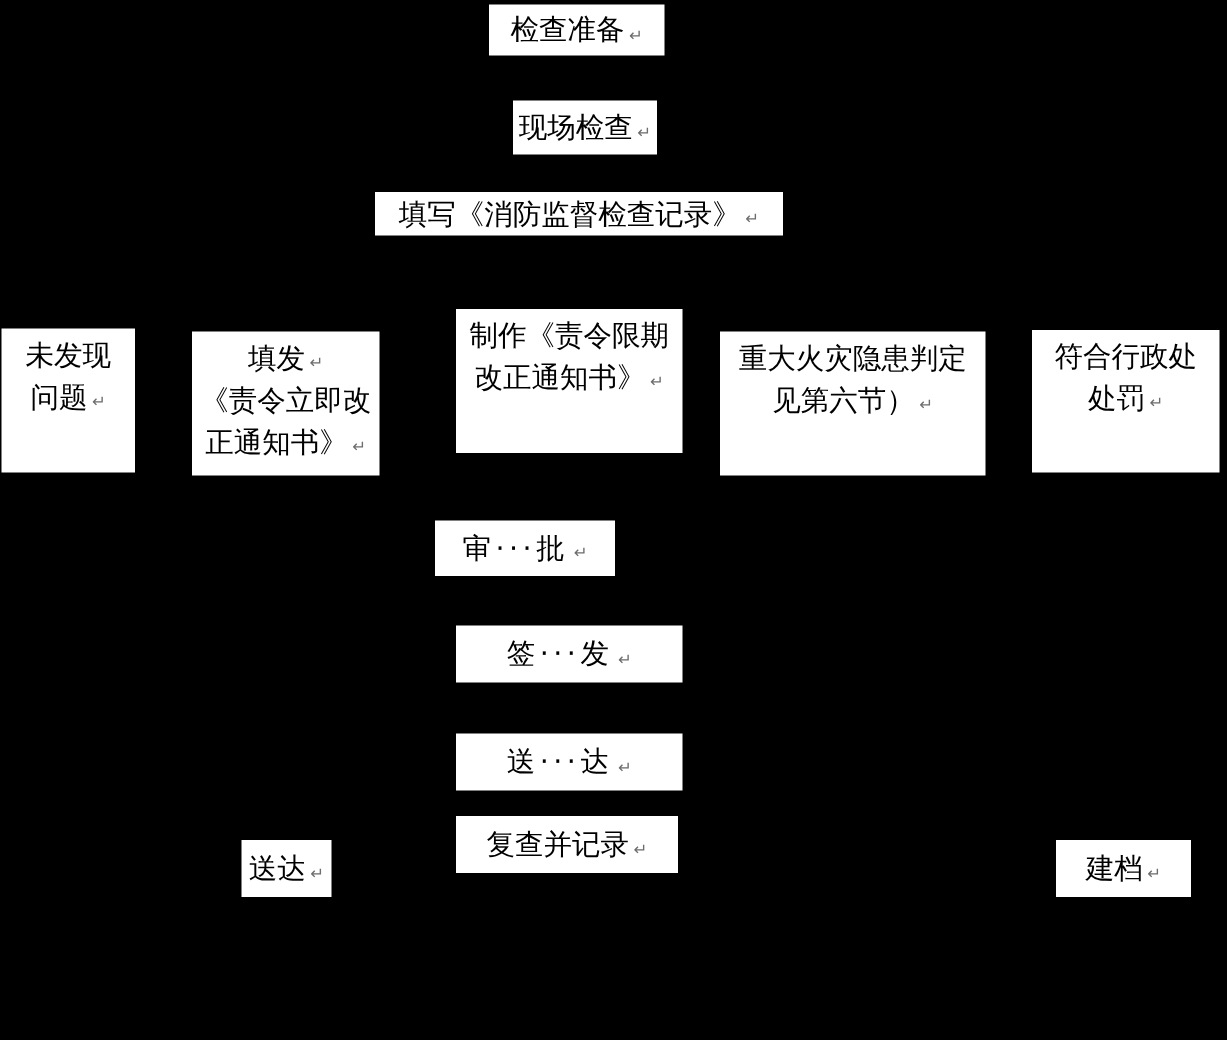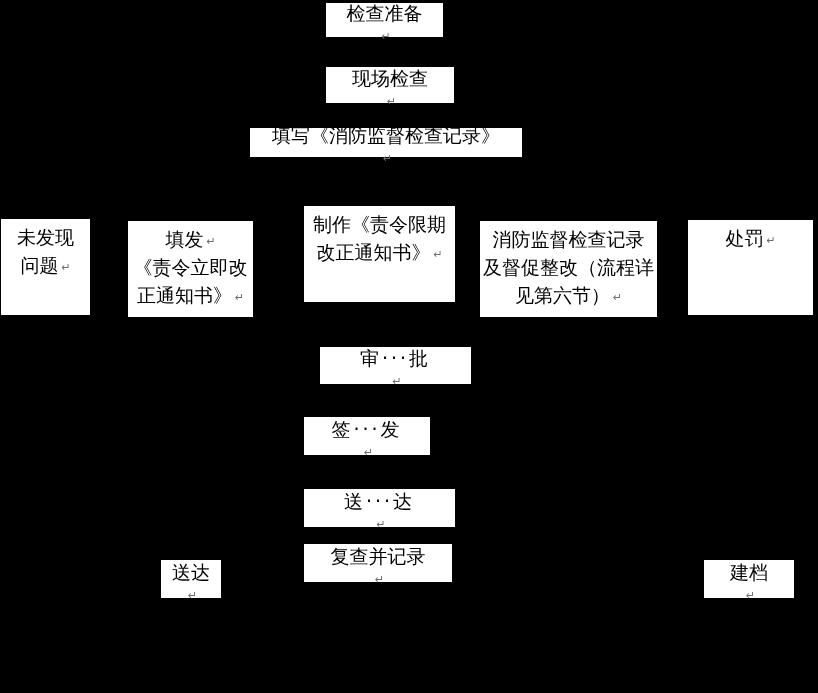--- a/index.html
+++ b/index.html
@@ -5,21 +5,20 @@
   html,body{margin:0;padding:0;background:#000;}
   .stage{
     position:relative;width:818px;height:693px;background:#000000;
     font-family:"DejaVu Sans",sans-serif;color:#000000;overflow:hidden;
   }
   .box{
     position:absolute;background:#ffffff;color:#000000;
     font-size:19px;box-sizing:border-box;
     display:flex;align-items:center;justify-content:center;
     white-space:nowrap;
-    flex-direction:column;
   }
   .multi{
     flex-direction:column;justify-content:flex-start;
     padding-top:4px;line-height:28px;
   }
   .line{display:flex;align-items:center;justify-content:center;}
   .rm{
     font-size:11px;color:#6e6e6e;margin-left:3px;
     position:relative;top:3px;letter-spacing:0;
   }
@@ -28,21 +27,21 @@
 </head>
 <body>
 
 <div class="stage">
 
   <div class="box" style="left:326px;top:3px;width:117px;height:34px">
     <span>检查准备</span>
       <span class="rm">↵</span>
   </div>
 
-  <div class="box" style="left:326px;top:67px;width:128px;height:36px">
+  <div class="box" style="left:342px;top:67px;width:96px;height:36px">
     <span>现场检查</span>
       <span class="rm">↵</span>
   </div>
 
   <div class="box" style="left:250px;top:128px;width:272px;height:29px">
     <span>填写《消防监督检查记录》</span>
       <span class="rm">↵</span>
   </div>
 
   <div class="box multi" style="left:1px;top:219px;width:89px;height:96px">
@@ -74,44 +73,44 @@
       <span>制作《责令限期</span>
     </div>
     <div class="line">
       <span>改正通知书》</span>
         <span class="rm">↵</span>
     </div>
   </div>
 
   <div class="box multi" style="left:480px;top:221px;width:177px;height:96px">
     <div class="line">
-      <span>消防监督检查记录</span>
-    </div>
-    <div class="line">
-      <span>及督促整改（流程详</span>
+      <span>重大火灾隐患判定</span>
     </div>
     <div class="line">
       <span>见第六节）</span>
         <span class="rm">↵</span>
     </div>
   </div>
 
   <div class="box multi" style="left:688px;top:220px;width:125px;height:95px">
     <div class="line">
+      <span>符合行政处</span>
+    </div>
+    <div class="line">
       <span>处罚</span>
         <span class="rm">↵</span>
     </div>
   </div>
 
-  <div class="box dotted" style="left:320px;top:347px;width:151px;height:37px">
+  <div class="box dotted" style="left:290px;top:347px;width:120px;height:37px">
     <span>审···批</span>
       <span class="rm">↵</span>
   </div>
 
-  <div class="box dotted" style="left:304px;top:417px;width:126px;height:38px">
+  <div class="box dotted" style="left:304px;top:417px;width:151px;height:38px">
     <span>签···发</span>
       <span class="rm">↵</span>
   </div>
 
   <div class="box dotted" style="left:304px;top:489px;width:151px;height:38px">
     <span>送···达</span>
       <span class="rm">↵</span>
   </div>
 
   <div class="box" style="left:161px;top:560px;width:60px;height:38px">

